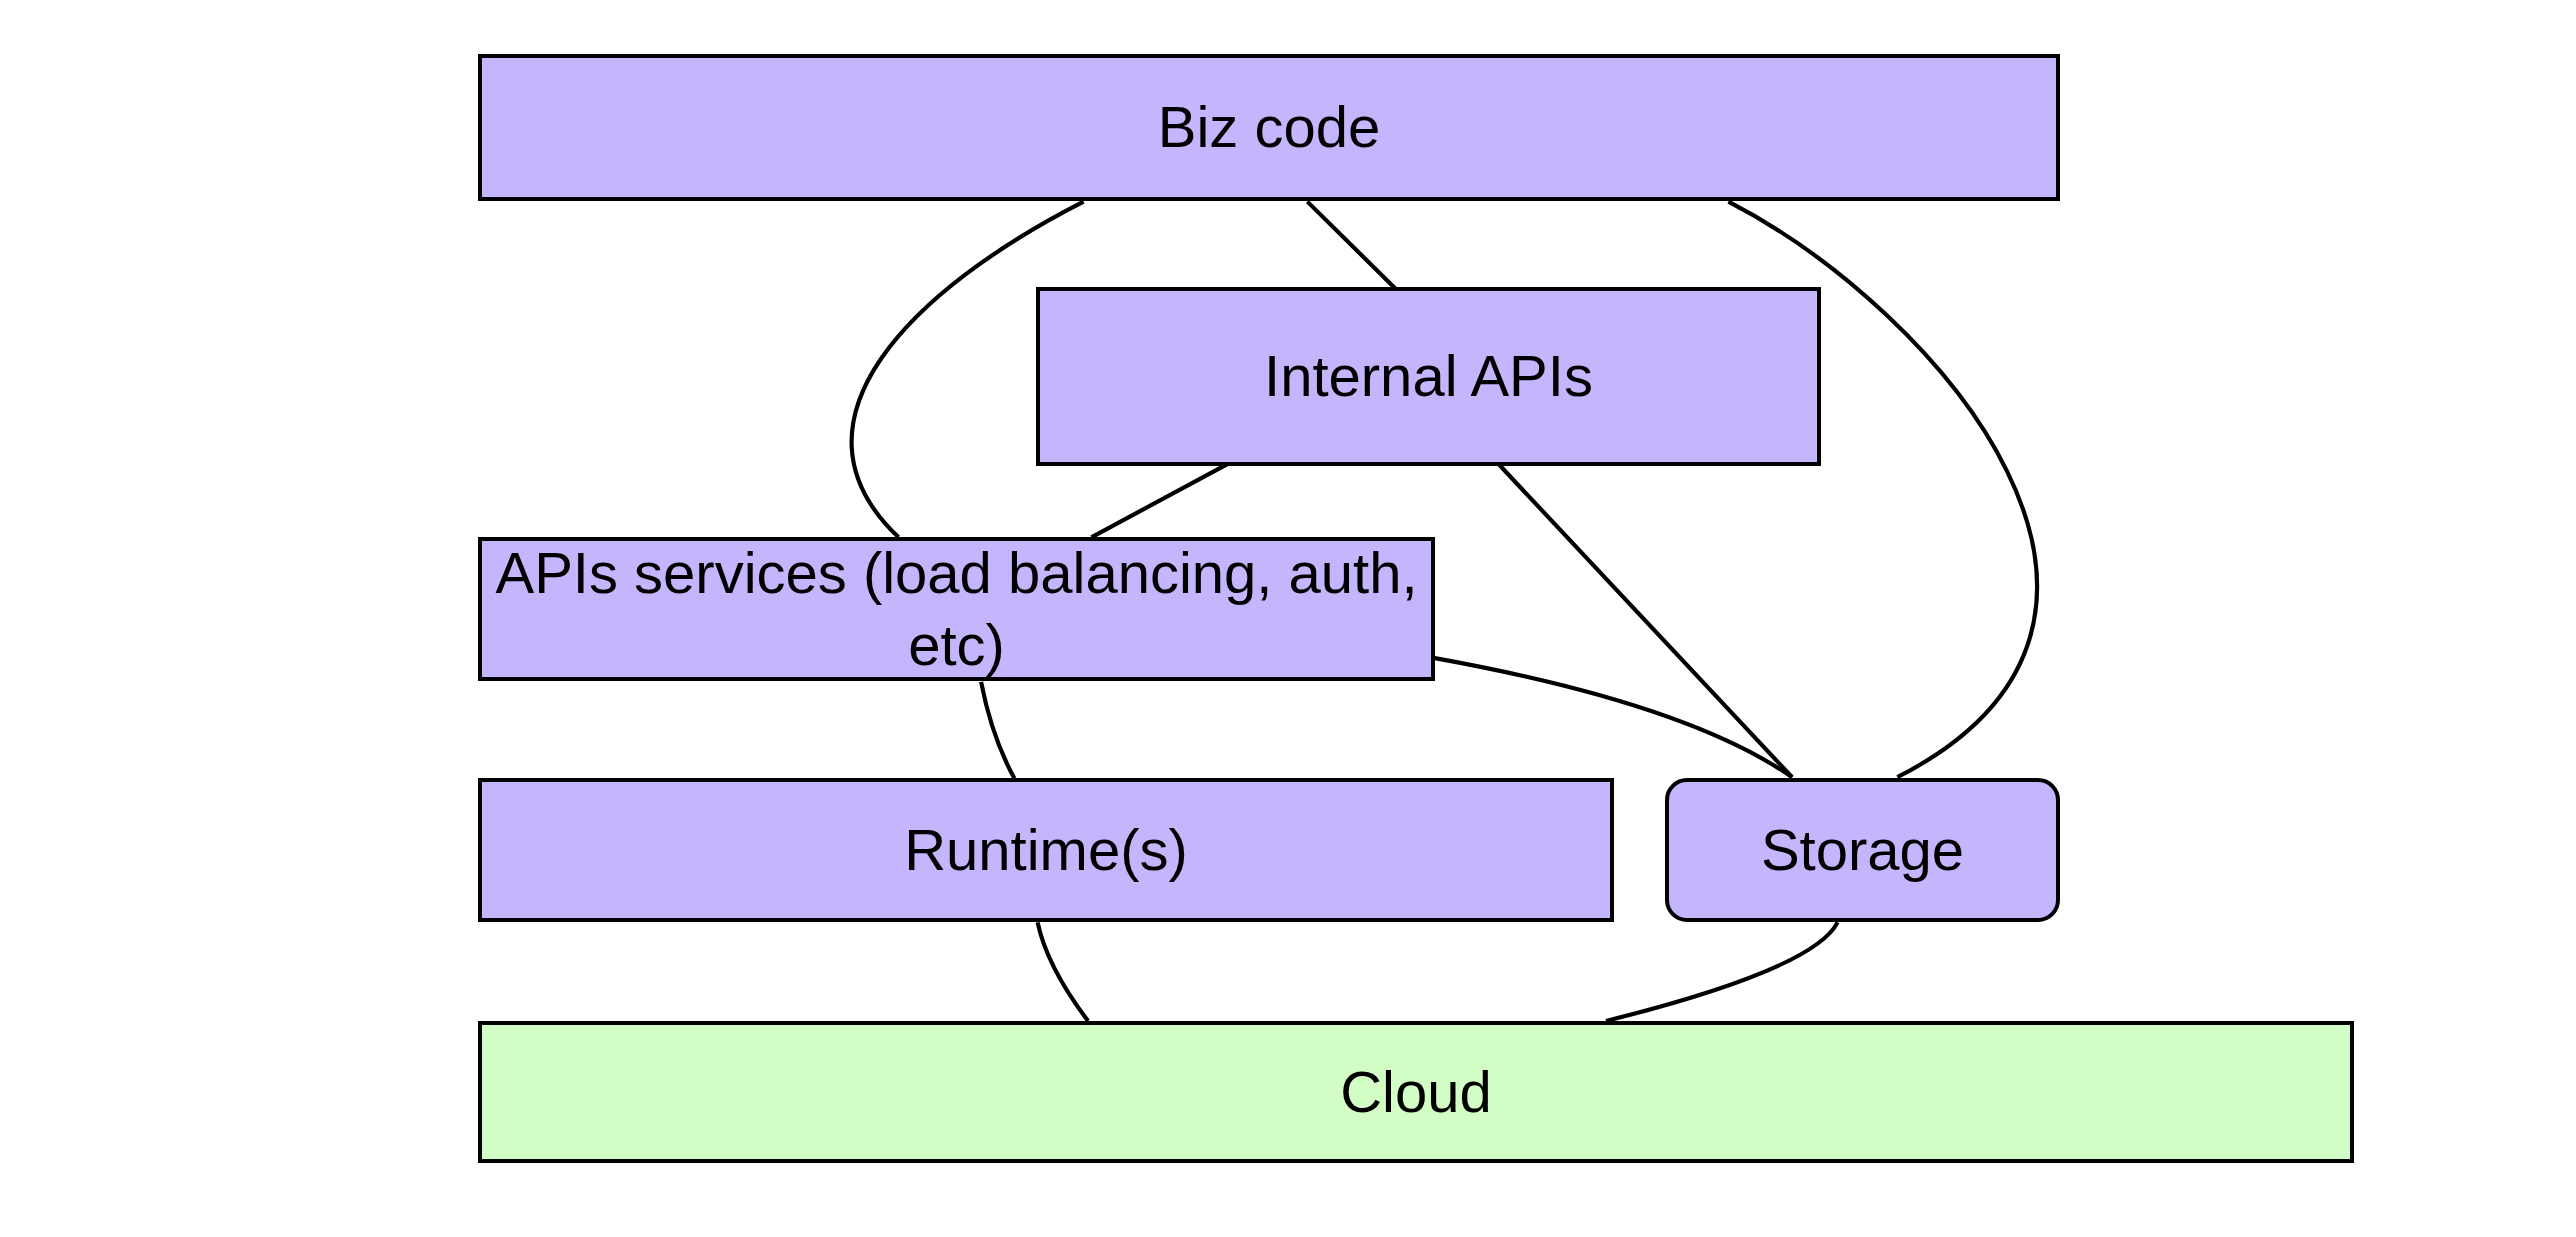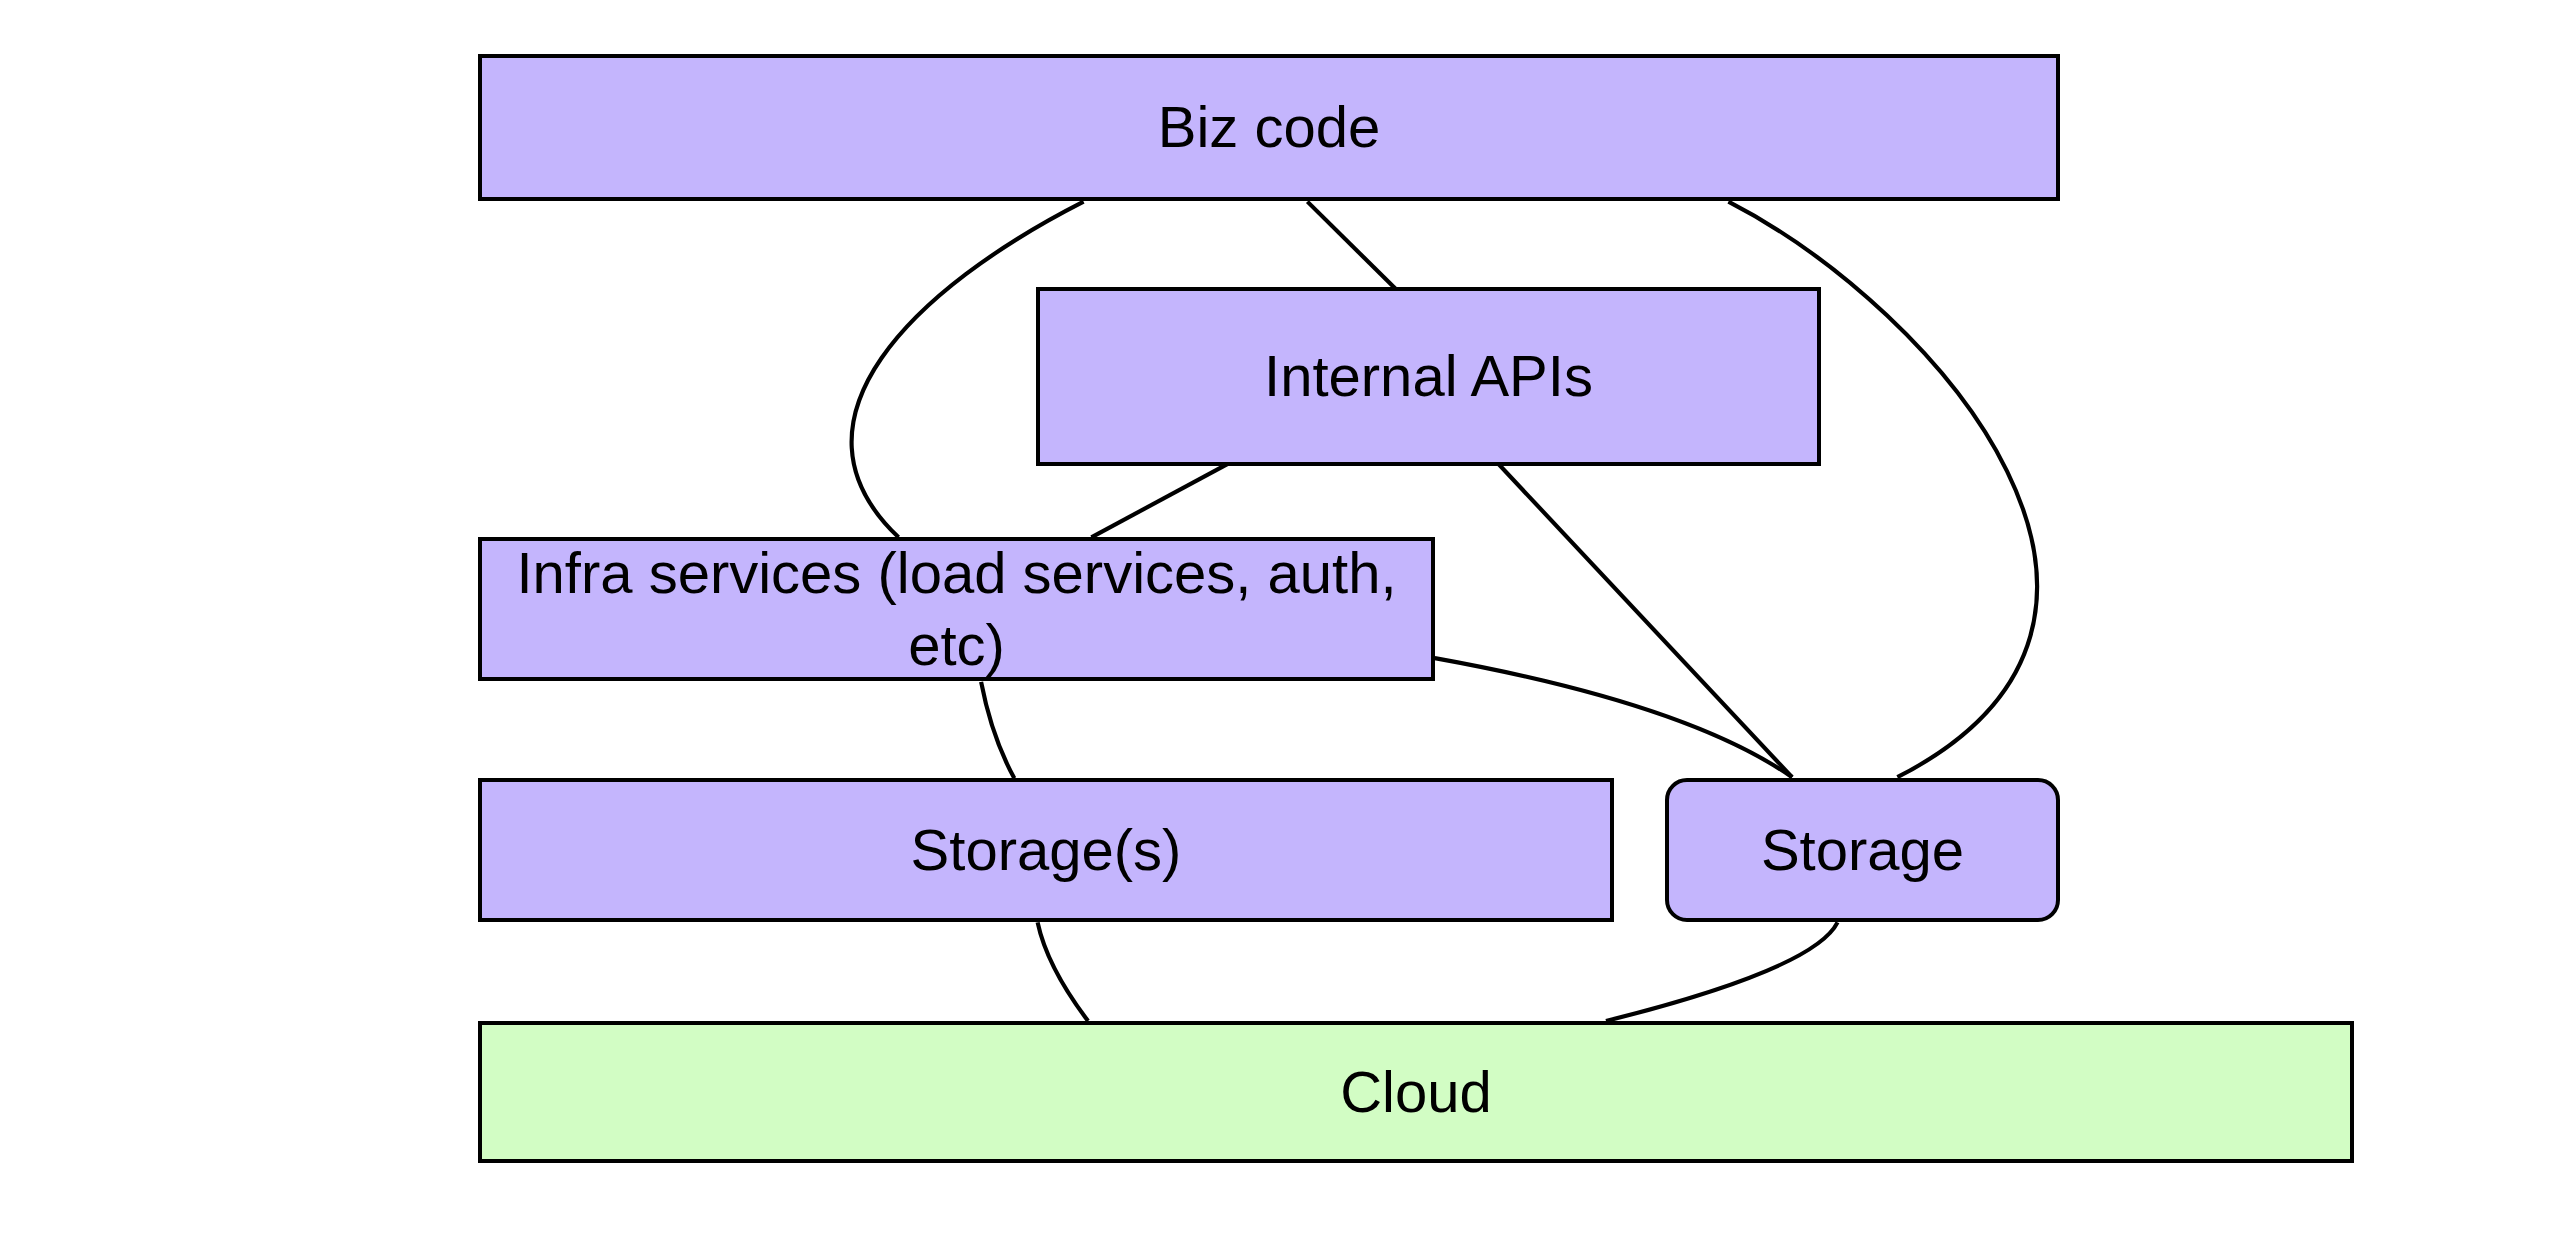--- a/index.html
+++ b/index.html
@@ -70,25 +70,25 @@
 
   <div class="node" id="node-biz-code">
     <span class="lbl">Biz code</span>
   </div>
 
   <div class="node" id="node-internal-apis">
     <span class="lbl">Internal APIs</span>
   </div>
 
   <div class="node" id="node-infra">
-    <span class="lbl">Infra services (load services, auth, etc)</span>
+    <span class="lbl">APIs services (load balancing, auth, etc)</span>
   </div>
 
   <div class="node" id="node-runtime">
-    <span class="lbl">Storage(s)</span>
+    <span class="lbl">Runtime(s)</span>
   </div>
 
   <div class="node" id="node-storage">
     <span class="lbl">Storage</span>
   </div>
 
   <div class="node" id="node-cloud" style="background: rgb(210, 253, 196);">
     <span class="lbl">Cloud</span>
   </div>
 

